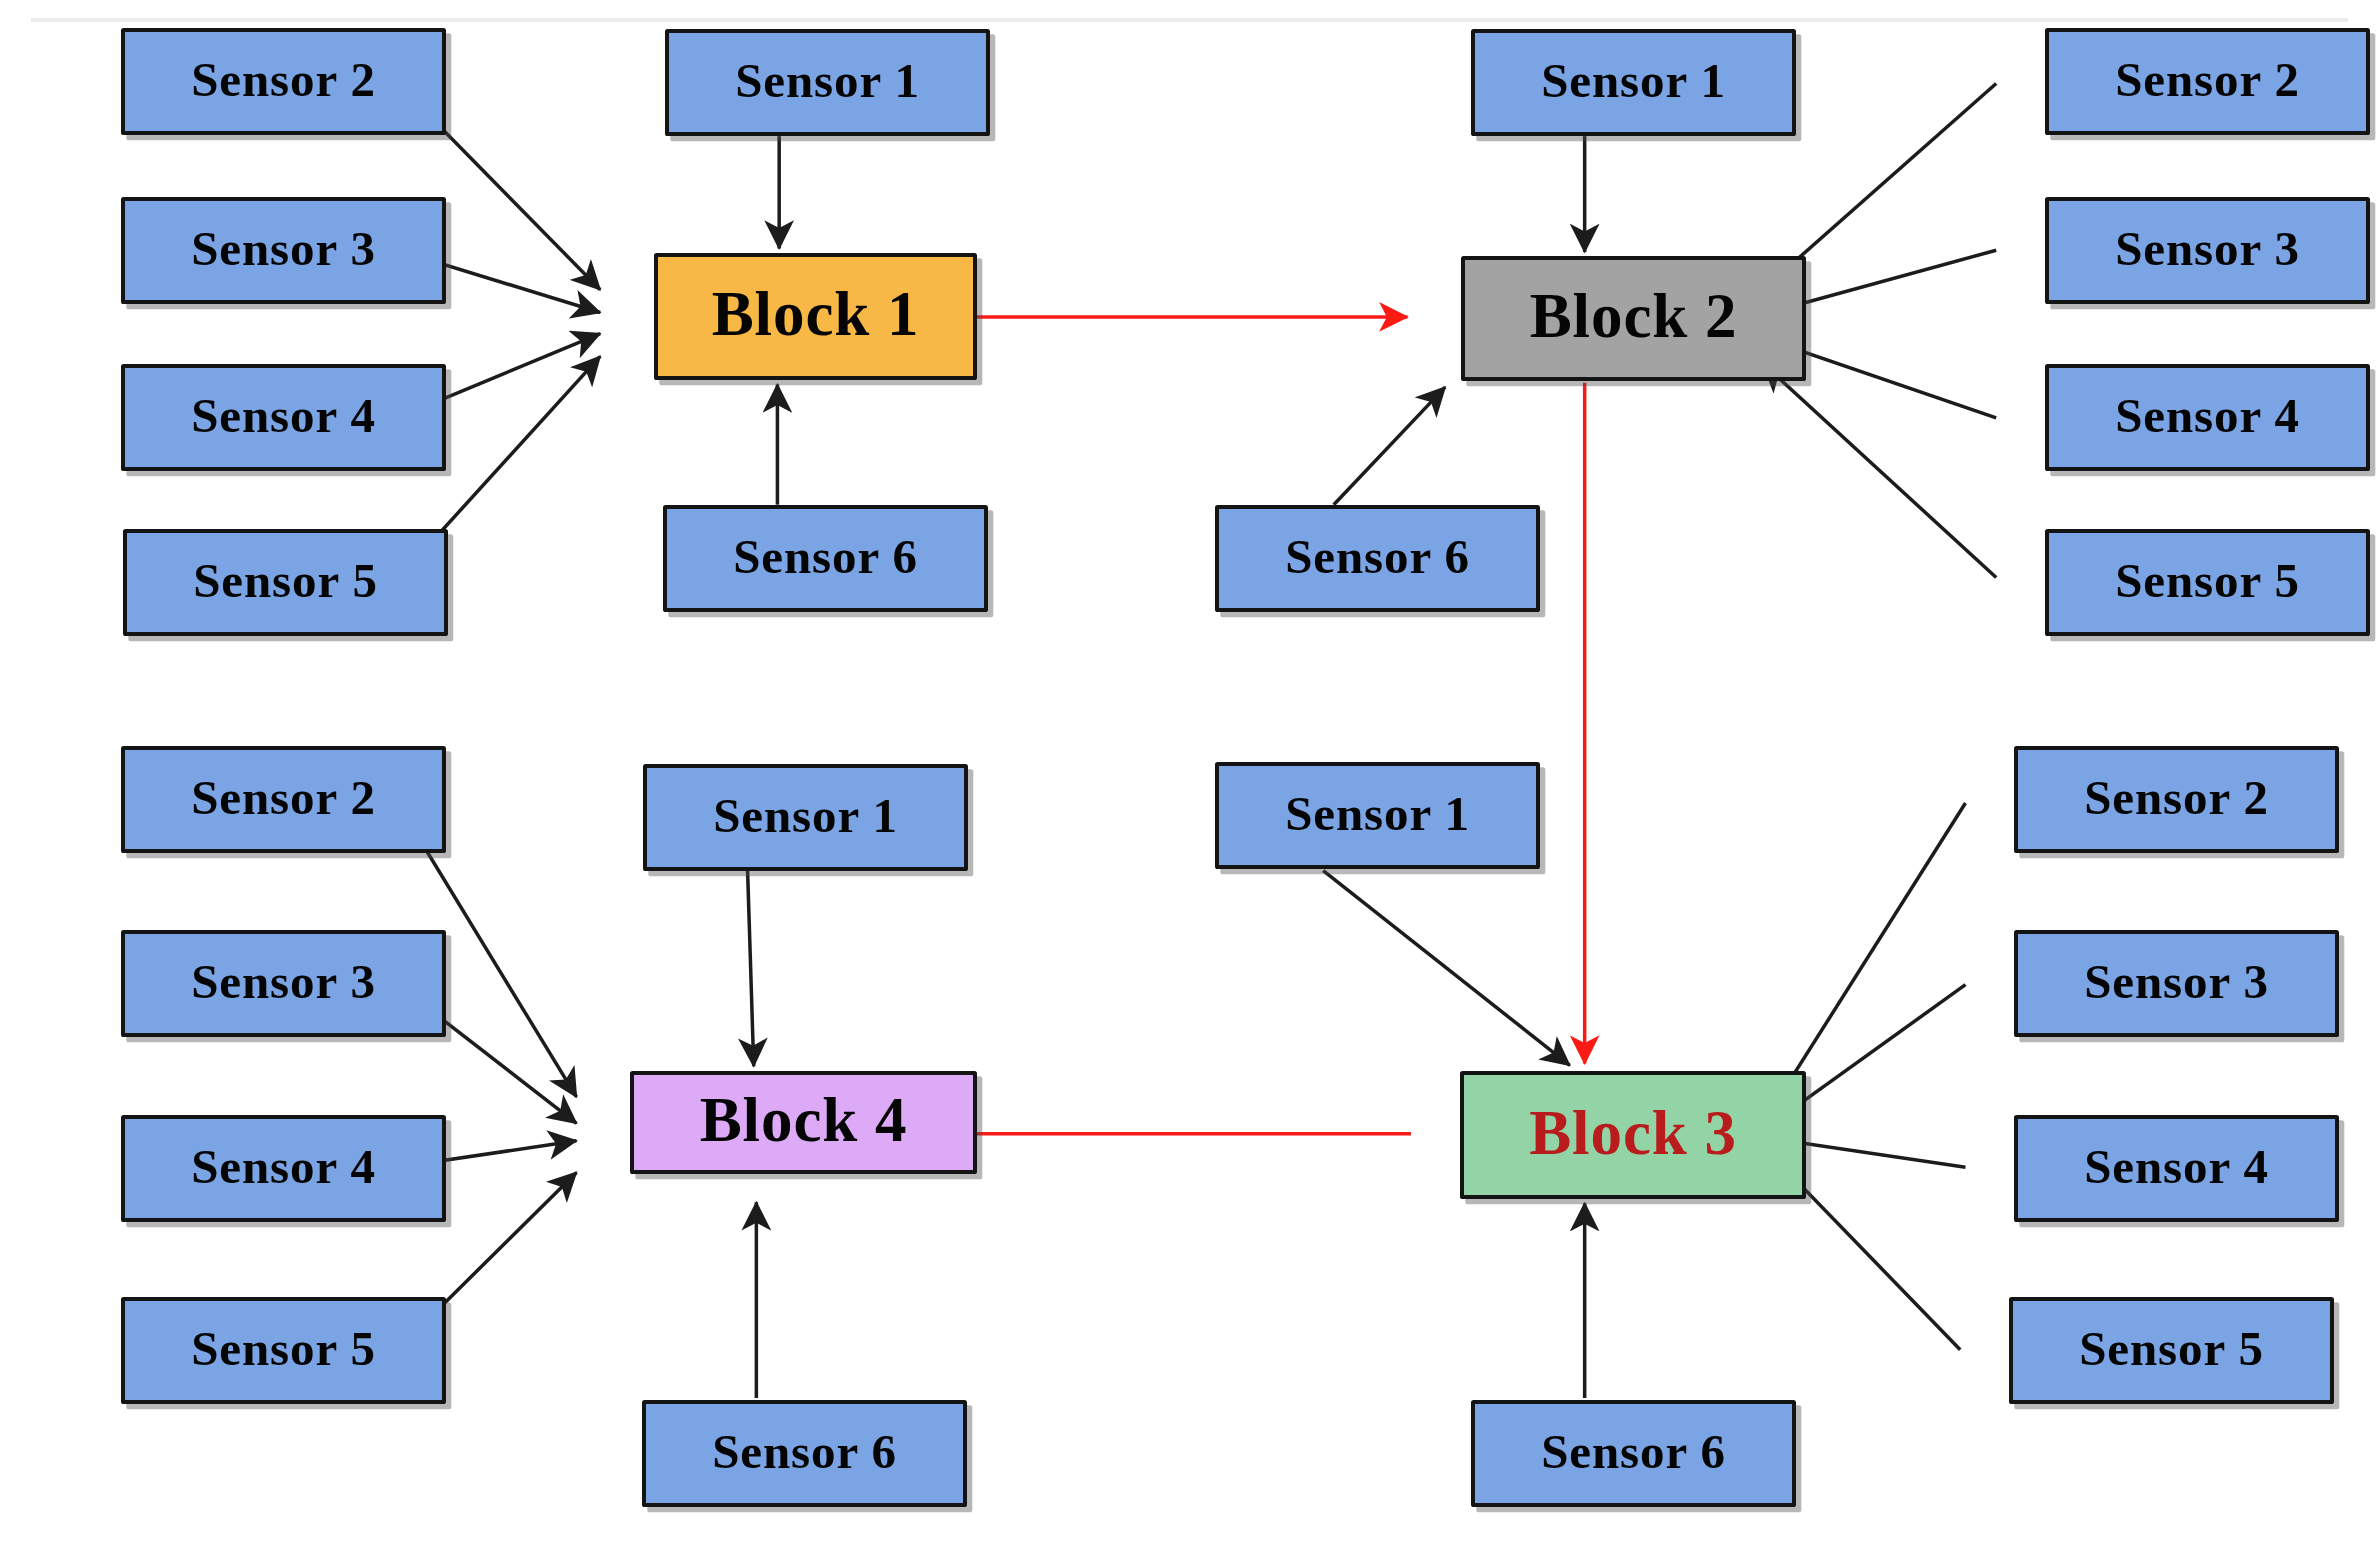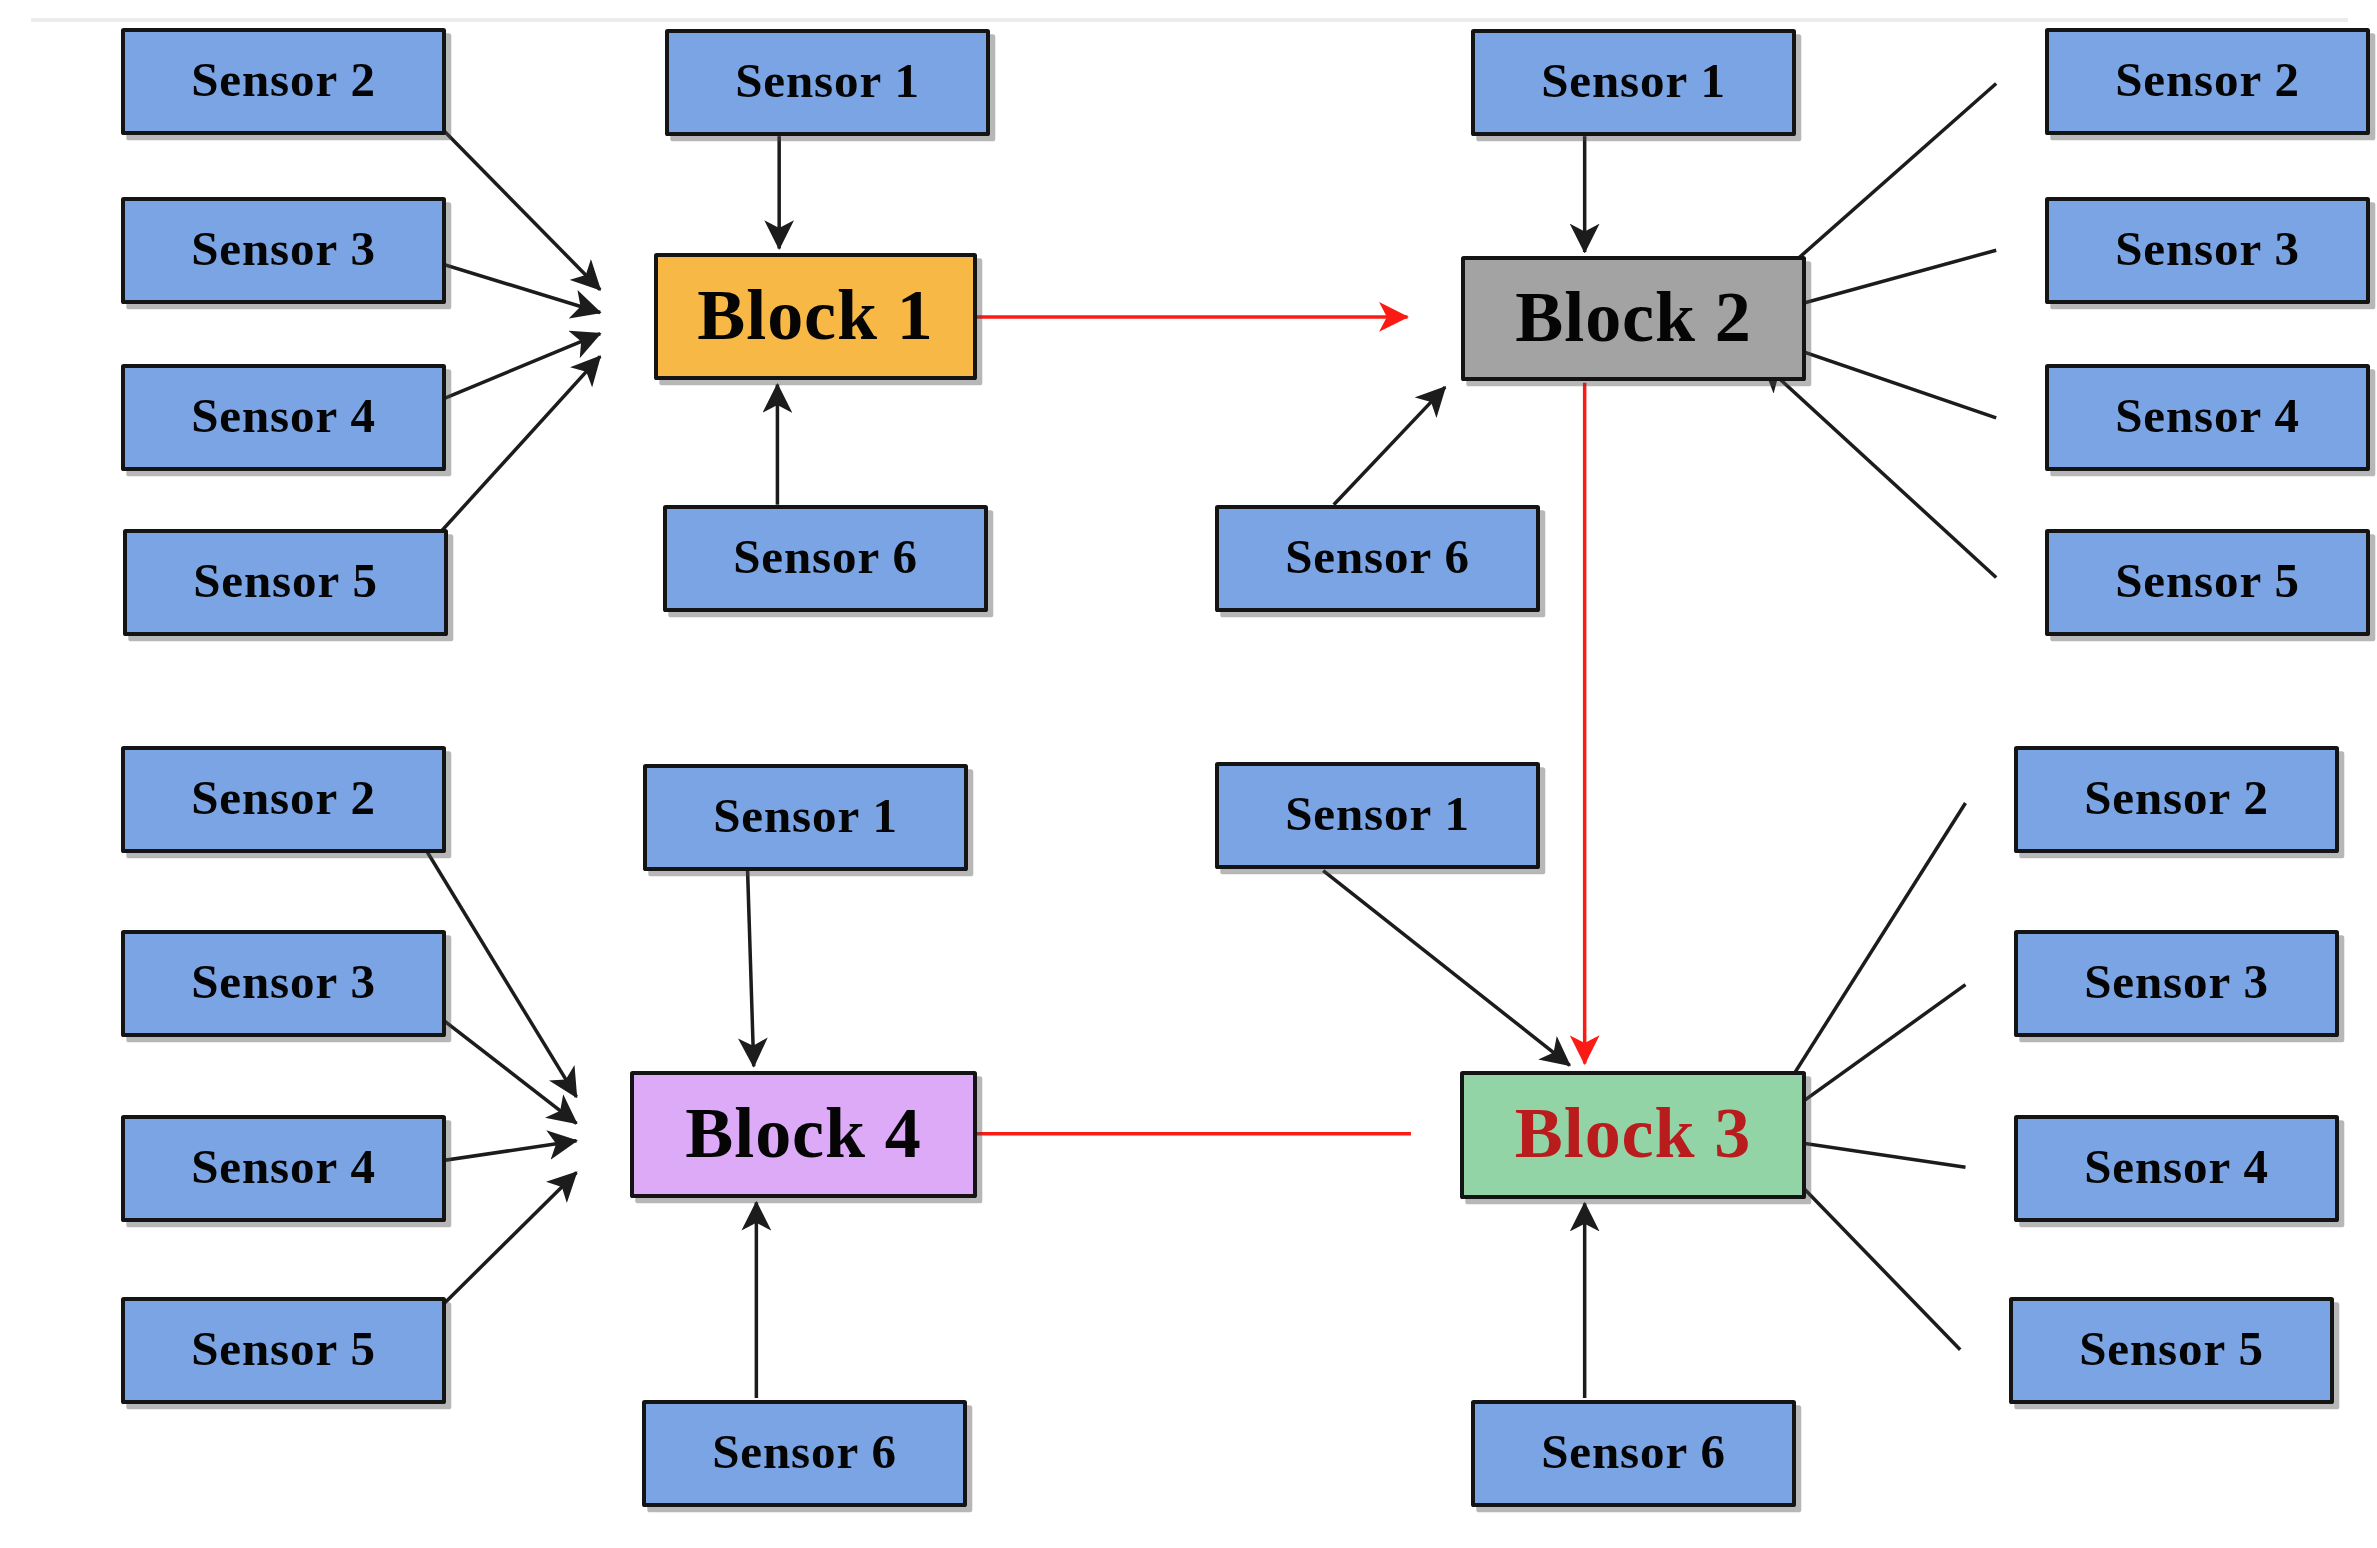--- a/index.html
+++ b/index.html
@@ -20,21 +20,21 @@
     border:4.4px solid #141414;
     border-radius:2.6px;
     box-shadow:5.3px 5.3px 0 rgba(75,75,75,0.40);
     color:#050505;
     font-weight:bold;
     text-align:right;
     letter-spacing:0.9px;
     margin-left:48px;
   }
   .node.sensor .label{font-size:49px;}
-  .node.block .label{font-size:72px;}
+  .node.block .label{font-size:63px;}
   .label{line-height:1;transform:translateY(-1.8px);}
 </style>
 </head>
 <body>
 
 <div id="diagram-canvas" style="width: 2377px; height: 1549px; background: rgb(255, 255, 255);">
   <div id="top-rule" style="left: 31px; top: 18.4px; width: 2317px; height: 3.5px; background: rgb(236, 236, 236);"></div>
 
   <svg id="edge-layer" xmlns="http://www.w3.org/2000/svg" viewBox="0 0 2709 1765" width="2377" height="1549">
     <defs>
@@ -79,21 +79,21 @@
   <div id="node-layer">
       <div class="node block" style="left: 606px; top: 253px; width: 323px; height: 127px; background: rgb(248, 184, 69); border-color: rgb(20, 20, 20); color: rgb(5, 5, 5);">
         <span class="label">Block 1</span>
       </div>
       <div class="node block" style="left: 1413px; top: 256px; width: 345px; height: 125px; background: #a3a3a3; border-color: rgb(20, 20, 20); color: rgb(5, 5, 5);">
         <span class="label">Block 2</span>
       </div>
       <div class="node block" style="left: 1412px; top: 1071px; width: 346px; height: 128px; background: rgb(147, 212, 167); border-color: rgb(20, 20, 20); color: #b91c1c;">
         <span class="label">Block 3</span>
       </div>
-      <div class="node block" style="left: 582px; top: 1071px; width: 347px; height: 127px; background: rgb(220, 170, 246); border-color: rgb(20, 20, 20); color: rgb(5, 5, 5);">
+      <div class="node block" style="left: 582px; top: 1071px; width: 347px; height: 103px; background: rgb(220, 170, 246); border-color: rgb(20, 20, 20); color: rgb(5, 5, 5);">
         <span class="label">Block 4</span>
       </div>
       <div class="node sensor" style="left: 617px; top: 29px; width: 325px; height: 107px; background: rgb(123, 164, 228); border-color: rgb(20, 20, 20); color: rgb(5, 5, 5);">
         <span class="label">Sensor 1</span>
       </div>
       <div class="node sensor" style="left: 73px; top: 28px; width: 325px; height: 107px; background: rgb(123, 164, 228); border-color: rgb(20, 20, 20); color: rgb(5, 5, 5);">
         <span class="label">Sensor 2</span>
       </div>
       <div class="node sensor" style="left: 73px; top: 197px; width: 325px; height: 107px; background: rgb(123, 164, 228); border-color: rgb(20, 20, 20); color: rgb(5, 5, 5);">
         <span class="label">Sensor 3</span>

